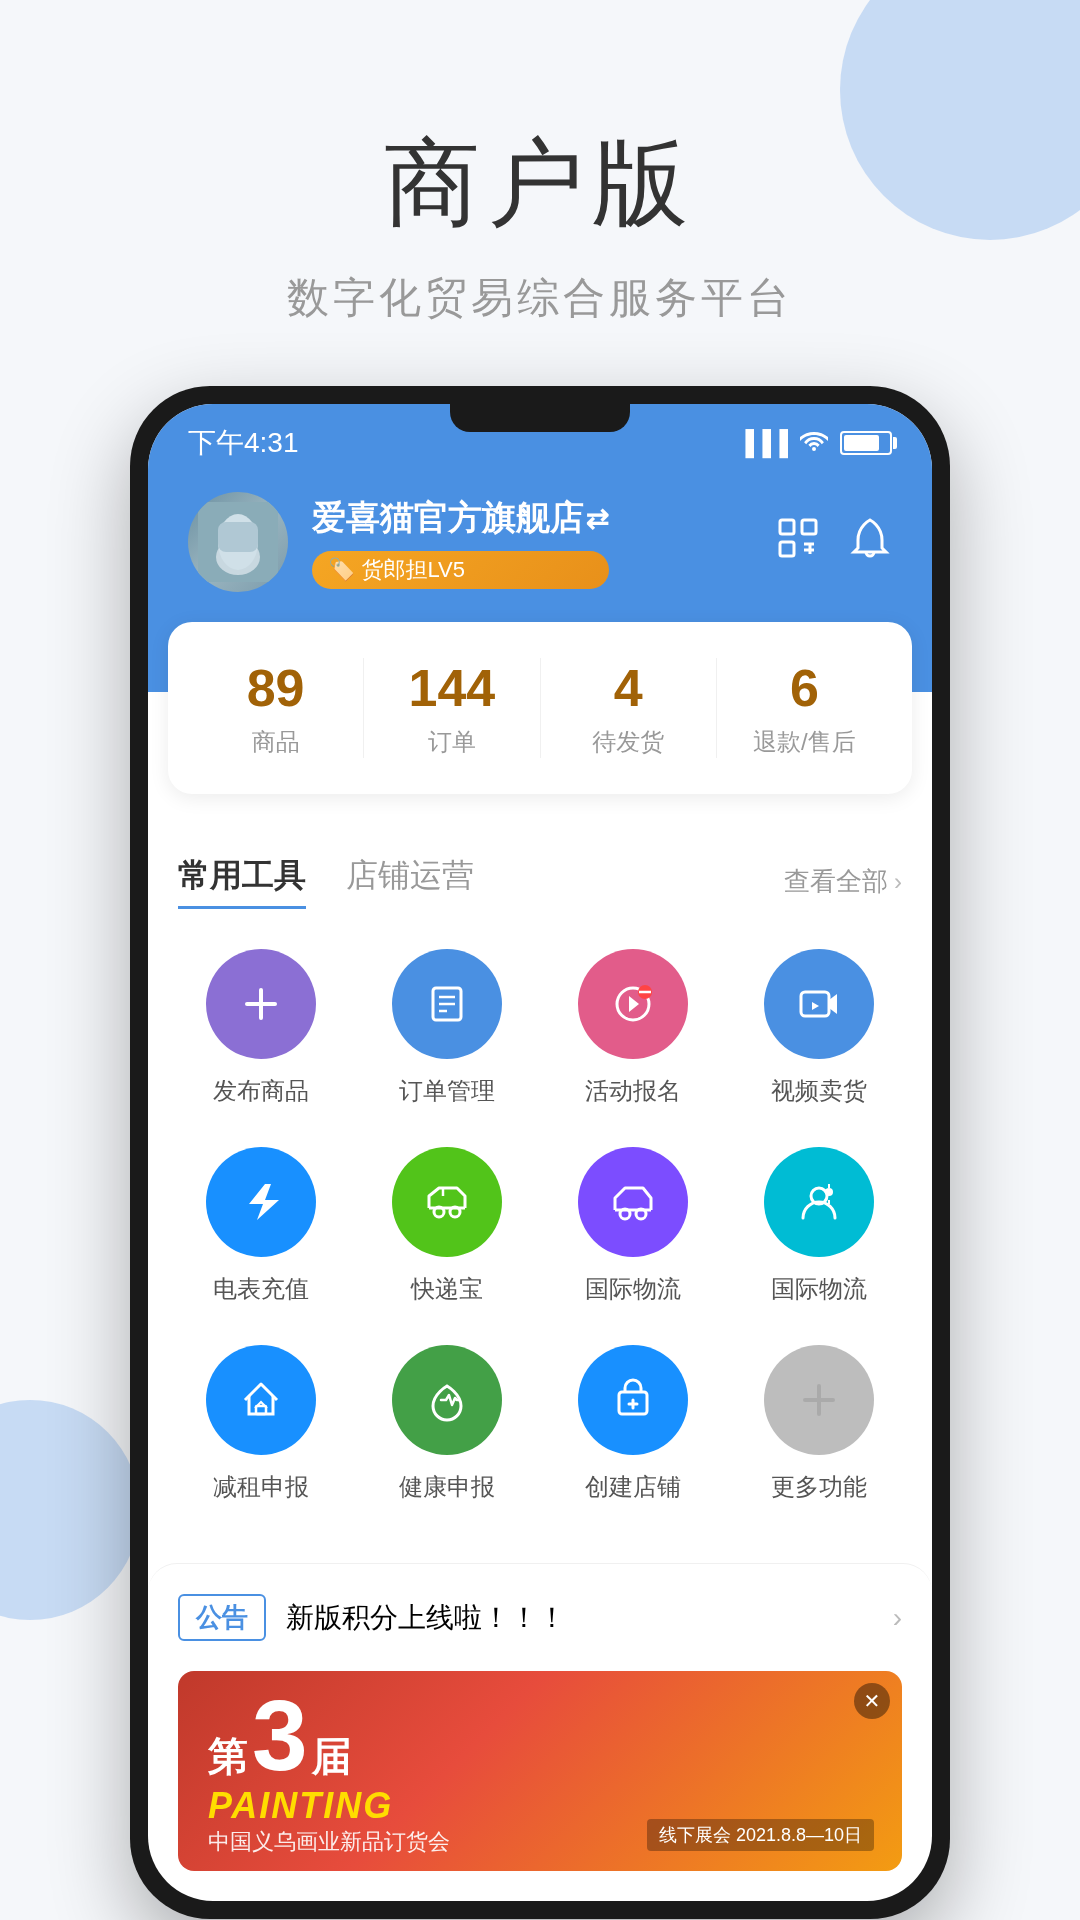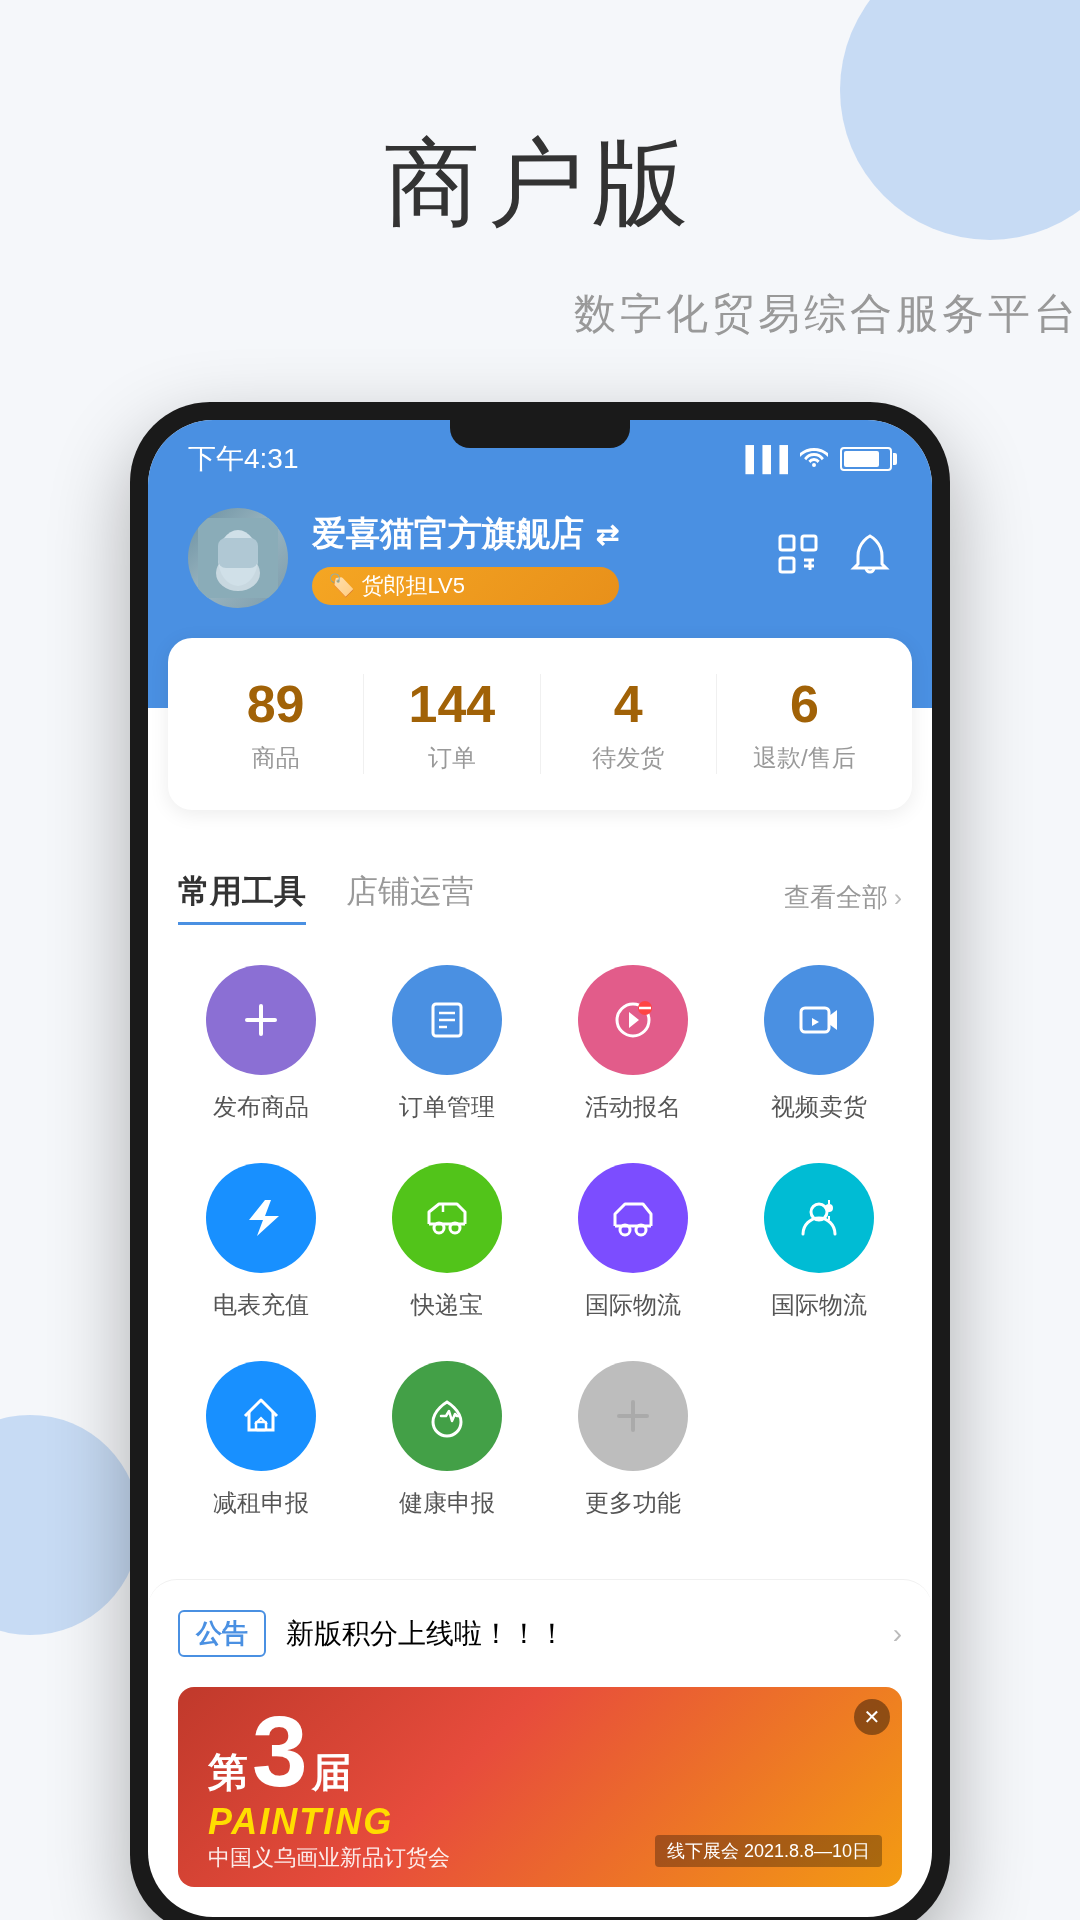--- a/index.html
+++ b/index.html
@@ -46,23 +46,22 @@
     }
     .app-title {
       font-size: 96px;
       font-weight: 300;
       color: #333;
       letter-spacing: 8px;
     }
     .app-subtitle {
       font-size: 42px;
       color: #999;
-      margin-top: 36px;
+      margin-top: 20px;
       letter-spacing: 4px;
-      text-align: right;
     }
 
     
     .phone-wrapper {
       position: relative;
       z-index: 1;
       display: flex;
       justify-content: center;
       padding: 0 32px;
     }
@@ -174,21 +173,21 @@
       align-items: center;
       justify-content: center;
     }
     .user-info { display: flex; flex-direction: column; gap: 10px; }
     .user-name {
       color: #fff;
       font-size: 34px;
       font-weight: 600;
       display: flex;
       align-items: center;
-      gap: 12px;
+      gap: 2px;
     }
     .switch-icon { font-size: 28px; color: #fff; }
     .level-badge {
       background: linear-gradient(135deg, #f5a623, #e8901a);
       color: #fff;
       font-size: 22px;
       padding: 4px 16px;
       border-radius: 20px;
       display: inline-flex;
       align-items: center;
@@ -388,21 +387,21 @@
       background: rgba(0,0,0,0.4);
       border-radius: 50%;
       display: flex;
       align-items: center;
       justify-content: center;
       color: #fff;
       font-size: 20px;
     }
     .banner-date-badge {
       position: absolute;
-      right: 20px;
+      right: 28px;
       bottom: 20px;
       background: rgba(0,0,0,0.3);
       color: #fff;
       font-size: 18px;
       padding: 4px 12px;
       border-radius: 4px;
       margin-left: 34px;
     }
   </style>
 </head>
@@ -613,20 +612,31 @@
             <div class="tool-item">
     <div class="tool-icon icon-green2">
       <svg width="44" height="44" viewBox="0 0 44 44" fill="none">
                   <path d="M22 8c0 0-14 8-14 20a14 14 0 0028 0C36 16 22 8 22 8z" stroke="white" stroke-width="3" fill="none"></path>
                   <path d="M16 22h5l3-5 3 10 3-7 2 2h2" stroke="white" stroke-width="2.5" stroke-linecap="round" stroke-linejoin="round" fill="none"></path>
                 </svg>
     </div>
     <div class="tool-label">健康申报</div>
   </div>
             <div class="tool-item">
+    <div class="tool-icon icon-blue5">
+      <svg width="44" height="44" viewBox="0 0 44 44" fill="none">
+                  <rect x="8" y="14" width="28" height="22" rx="3" stroke="white" stroke-width="3"></rect>
+                  <path d="M14 14V10a8 8 0 0116 0v4" stroke="white" stroke-width="3"></path>
+                  <line x1="22" y1="22" x2="22" y2="30" stroke="white" stroke-width="3" stroke-linecap="round"></line>
+                  <line x1="18" y1="26" x2="26" y2="26" stroke="white" stroke-width="3" stroke-linecap="round"></line>
+                </svg>
+    </div>
+    <div class="tool-label">创建店铺</div>
+  </div>
+            <div class="tool-item">
     <div class="tool-icon icon-gray">
       <svg width="44" height="44" viewBox="0 0 44 44" fill="#888">
                   <line x1="22" y1="8" x2="22" y2="36" stroke="#aaa" stroke-width="4" stroke-linecap="round"></line>
                   <line x1="8" y1="22" x2="36" y2="22" stroke="#aaa" stroke-width="4" stroke-linecap="round"></line>
                 </svg>
     </div>
     <div class="tool-label">更多功能</div>
   </div>
           </div>
 

